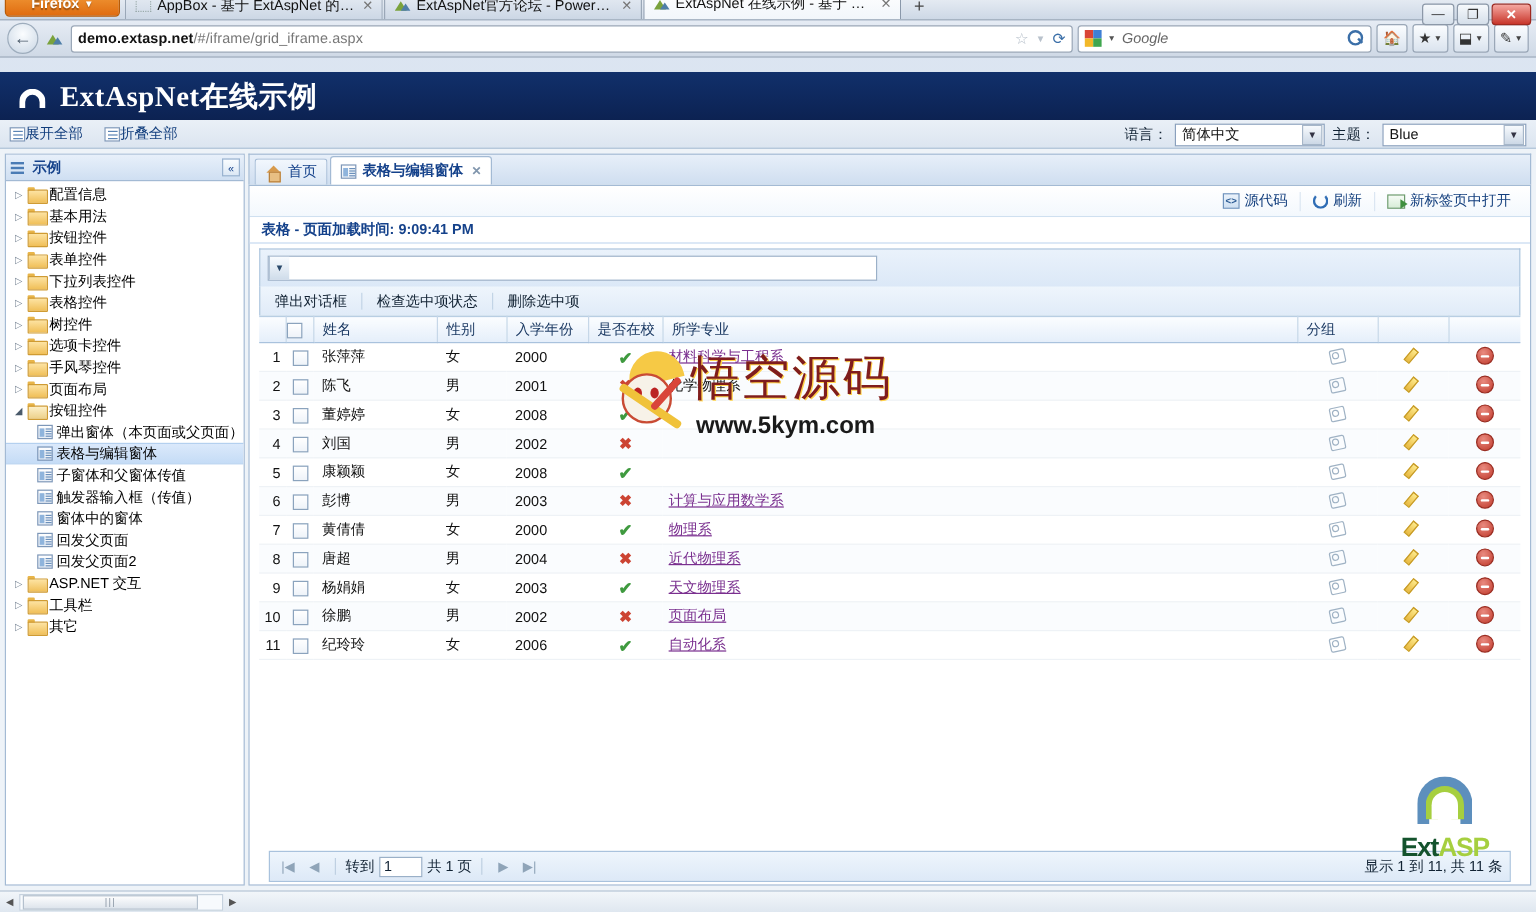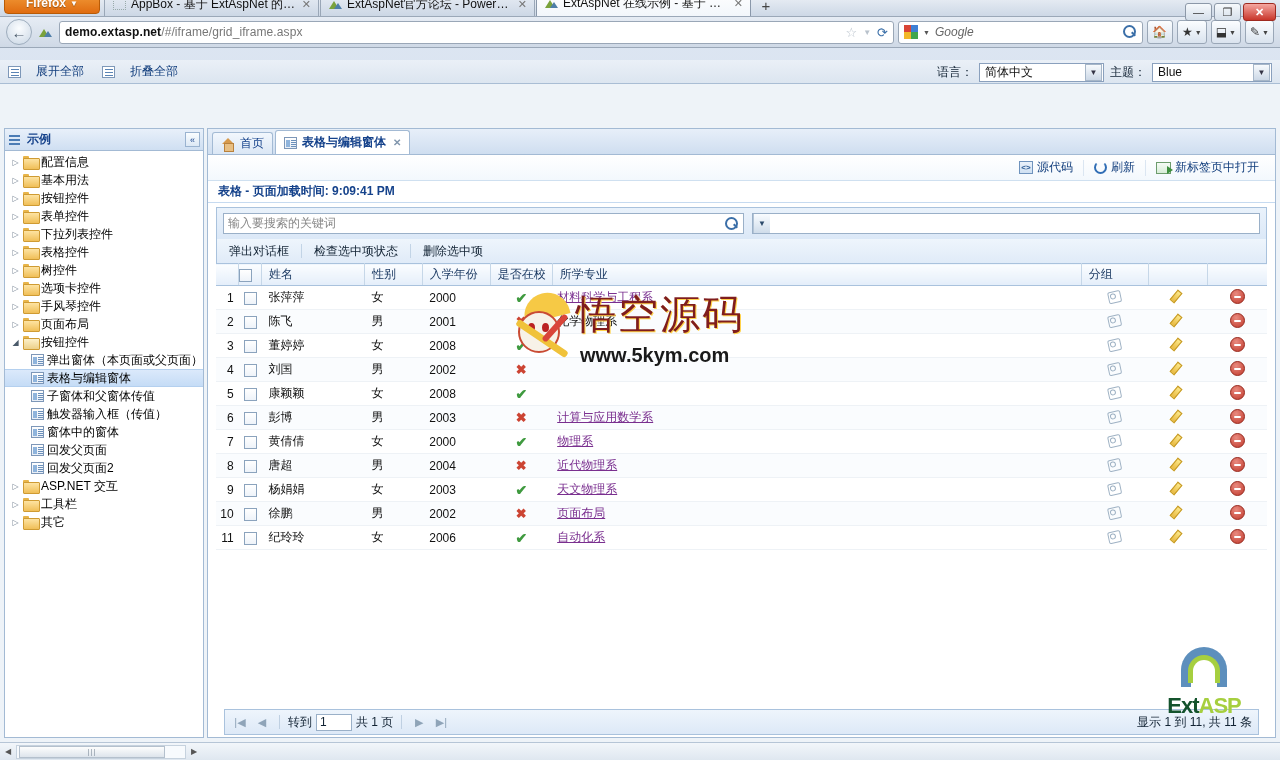--- a/index.html
+++ b/index.html
@@ -94,21 +94,21 @@
              display:flex; align-items:center; gap:10px; padding-left:14px; }
   .sitehdr .gear { width:26px; height:20px; position:relative; }
   .sitehdr .gear .arc { position:absolute; left:2px; top:4px; width:22px;height:16px;
       border:5px solid #fff; border-bottom:none; border-radius:11px 11px 0 0; }
   .sitetitle { color:#fff; font-family:"Liberation Serif", serif;
                font-size:24px; font-weight:bold; letter-spacing:.5px; }
 
   .toolrow { height:24px; background:linear-gradient(#eaf0f7,#dce5f0);
              border-bottom:1px solid #a9bdd4; display:flex; align-items:center;
              padding:0 8px; gap:18px; font-size:12px; color:#15387a; position:relative; }
-  .toolrow .tlink { display:flex; align-items:center; gap:15px; color:#123e7d;text-align:center; }
+  .toolrow .tlink { display:flex; align-items:center; gap:0; color:#123e7d;text-align:center; }
   .miniicon { width:13px; height:12px; border:1px solid #7d97b8; background:#fff;
               display:inline-block; position:relative; flex:none; }
   .miniicon:before { content:""; position:absolute; left:2px; top:2px; width:8px; height:1px;
               background:#5a84b5; box-shadow:0 3px 0 #5a84b5, 0 6px 0 #5a84b5; }
   .topright { position:absolute; right:8px; top:0; height:24px;
               display:flex; align-items:center; gap:6px; font-size:12px; color:#123; }
   .selbox { height:19px; background:#fff; border:1px solid #8aa0bd;
             display:flex; align-items:center; font-size:12px; color:#111; }
   .selbox .sv { padding:0 5px; flex:1; white-space:nowrap; overflow:hidden; }
   .selbox .sarrow { width:17px; height:17px; margin:0 1px 0 0;
@@ -358,20 +358,26 @@
       <span class="magnify"></span>
     </div>
     <div class="tbtn">🏠</div>
     <div class="tbtn">★<span class="car">▼</span></div>
     <div class="tbtn">⬓<span class="car">▼</span></div>
     <div class="tbtn">✎<span class="car">▼</span></div>
   </div>
 
   <div id="page">
 
+    <div class="sitehdr">
+      <div class="gear">
+          <div class="arc"></div>
+        </div>
+      <div class="sitetitle">ExtAspNet在线示例</div>
+    </div>
 
     <div class="toolrow">
       <div class="tlink">
         <span class="miniicon"></span>
         <span>展开全部</span>
       </div>
       <div class="tlink">
         <span class="miniicon"></span>
         <span>折叠全部</span>
       </div>
@@ -529,24 +535,20 @@
               <span class="openicon"></span>
               <span>新标签页中打开</span>
             </div>
           </div>
 
           <div class="gridtitle">表格 - 页面加载时间: 9:09:41 PM</div>
 
           <div class="gridwrap">
 
             <div class="gtoolbar">
-              <div class="searchfield">
-                <span class="ph">输入要搜索的关键词</span>
-                <span class="magnify"></span>
-              </div>
               <div class="filtersel">
                 <span class="fa">▼</span>
               </div>
             </div>
 
             <div class="gtoolbar2">
               <div class="gtb2item">弹出对话框</div>
               <div class="gtb2item">检查选中项状态</div>
               <div class="gtb2item">删除选中项</div>
             </div>

